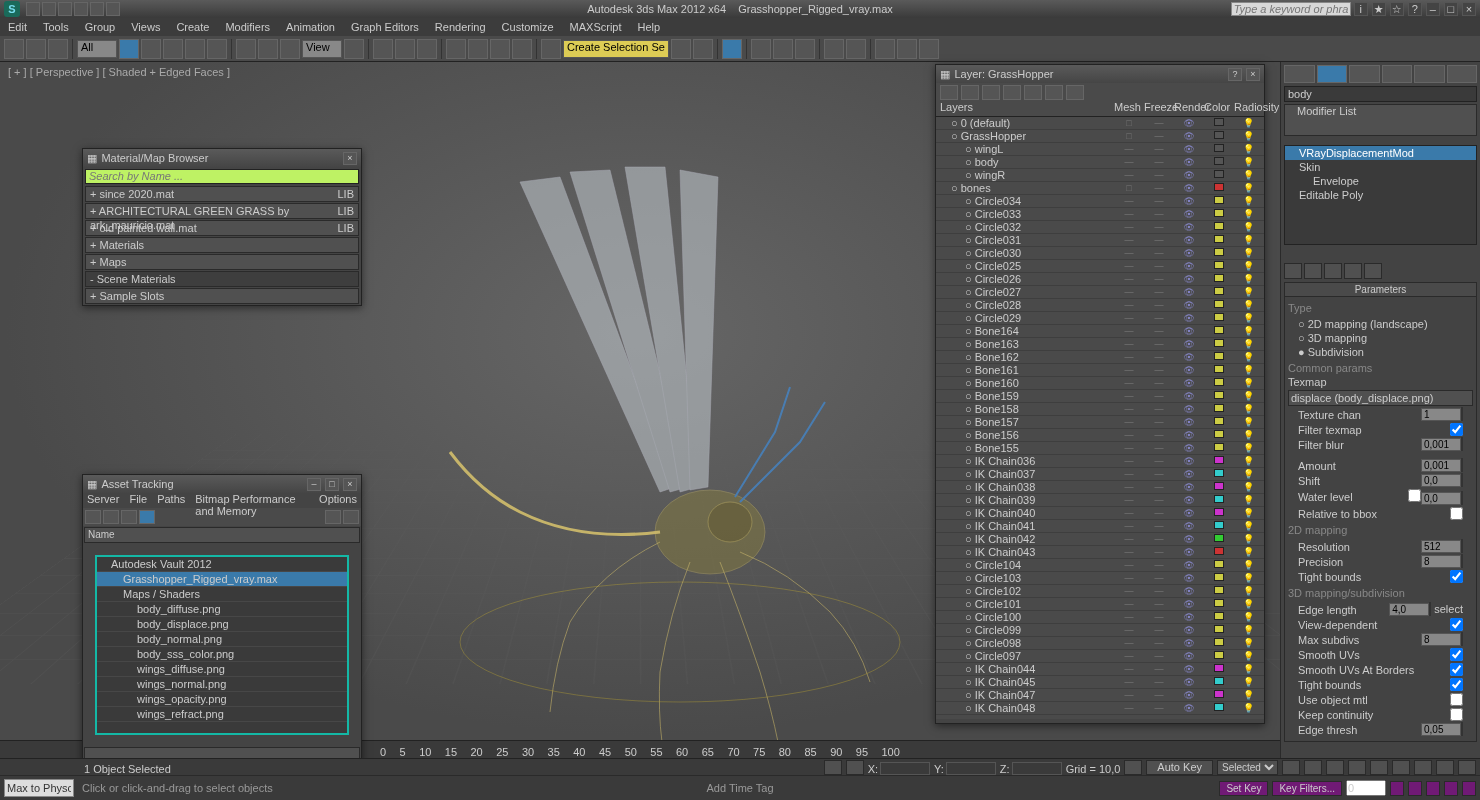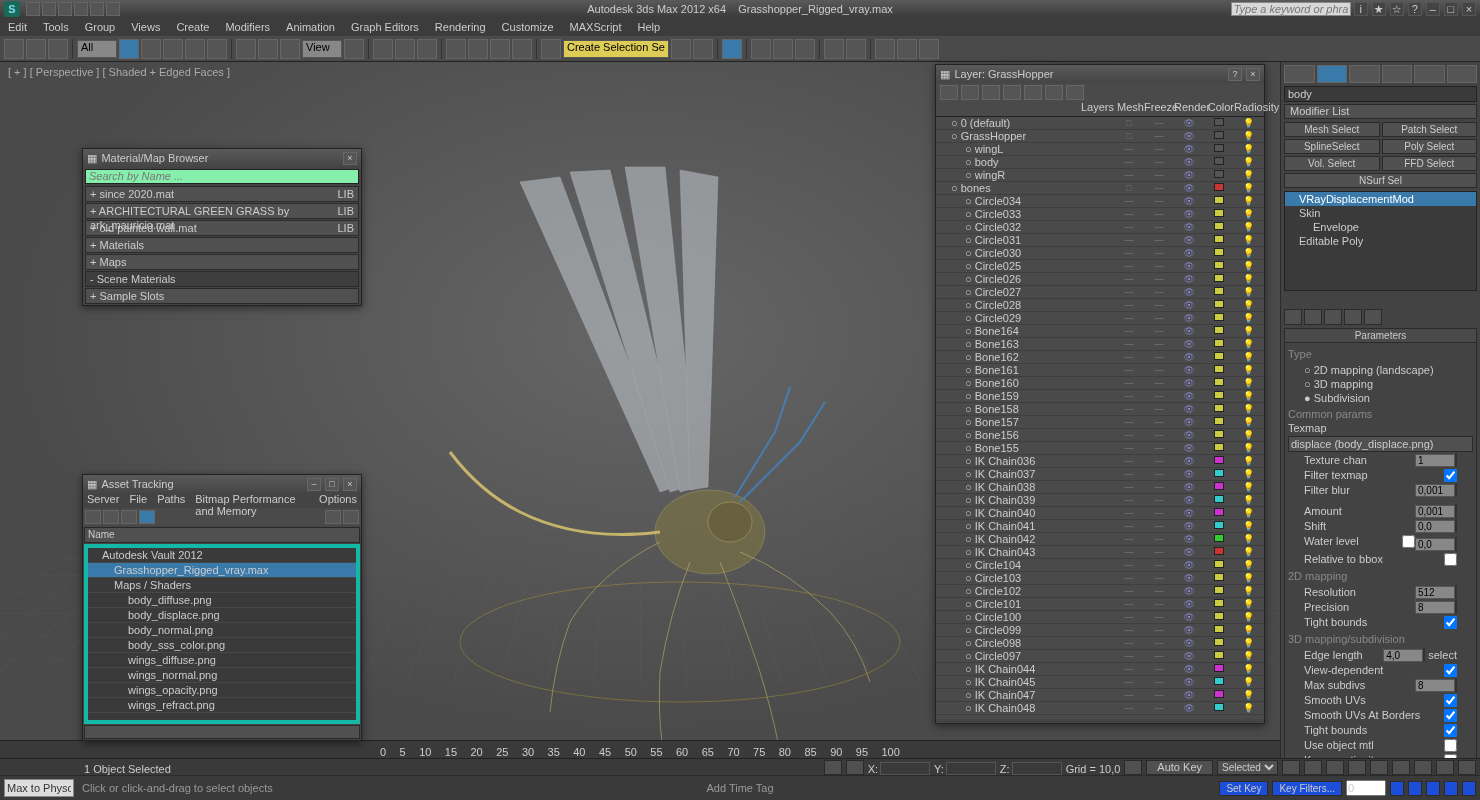--- a/index.html
+++ b/index.html
@@ -27,83 +27,83 @@
 .stats .h { color:#d4a800; }
 .stats td { padding:0 6px 0 0; color:#d4a800; }
 .vp-canvas { position:absolute; inset:0; background:radial-gradient(ellipse at 50% 40%, #666 0%, #4a4a4a 70%); }
 .grid { position:absolute; inset:0; background-image:linear-gradient(#5a5a5a 1px,transparent 1px),linear-gradient(90deg,#5a5a5a 1px,transparent 1px); background-size:40px 40px; transform:perspective(800px) rotateX(60deg); transform-origin:center 80%; opacity:.3; }
 .timeline { position:absolute; left:0; right:200px; bottom:0; height:18px; background:#3a3a3a; border-top:1px solid #222; }
 .timeline .ticks { position:absolute; inset:0; display:flex; justify-content:space-between; padding:0 380px 0 380px; color:#999; font-size:9px; align-items:flex-end; }
 .cmdpanel { position:absolute; top:0; right:0; width:200px; bottom:0; background:#434343; border-left:1px solid #2a2a2a; padding:3px; overflow:hidden; }
 .cp-tabs { display:flex; gap:2px; margin-bottom:3px; }
 .cp-tabs span { flex:1; height:18px; background:#555; border:1px solid #666; }
 .cp-input { width:100%; height:16px; background:#3a3a3a; border:1px solid #222; padding:0 3px; margin-bottom:2px; }
-.cp-sel { width:100%; height:15px; background:#505050; border:1px solid #2a2a2a; padding:0 5px; margin-bottom:3px; }
+.cp-sel { width:100%; height:32px; background:#505050; border:1px solid #2a2a2a; padding:0 12px; margin-bottom:9px; }
 .cp-btns { display:flex; flex-wrap:wrap; gap:2px; margin-bottom:3px; }
 .cp-btns span { flex:1 1 48%; height:15px; background:#505050; border:1px solid #2a2a2a; text-align:center; line-height:13px; font-size:10px; }
 .cp-stack { height:100px; background:#3a3a3a; border:1px solid #222; margin-bottom:18px; font-size:10px; }
 .cp-stack div { padding:1px 14px; }
 .cp-stack .sel { background:#3a7aaa; color:#fff; }
 .cp-rowbtns { display:flex; gap:2px; margin-bottom:3px; }
 .cp-rowbtns span { width:18px; height:16px; background:#505050; border:1px solid #2a2a2a; }
 .rollout-h { height:15px; background:#4a4a4a; border:1px solid #2a2a2a; text-align:center; line-height:13px; font-size:10px; margin-top:3px; }
 .rollout-b { border:1px solid #2a2a2a; border-top:none; padding:3px; font-size:10px; }
-.rollout-b label { display:flex; align-items:flex-start; gap:3px; margin:2px 16px; justify-content:space-between; }
+.rollout-b label { display:flex; align-items:center; gap:3px; margin:2px 10px; justify-content:space-between; }
 .rollout-b input[type=text]{ width:40px; height:13px; background:#888; border:1px solid #555; color:#000; font-size:10px; padding:0 2px; }
 .spinner { width:10px; height:13px; background:#555; border:1px solid #333; }
 .rollout-b .sub { color:#888; padding:2px 0; }
 
 .panel { position:absolute; background:#444; border:1px solid #222; box-shadow:0 2px 8px rgba(0,0,0,.5); }
 .panel-title { height:18px; background:linear-gradient(#5a5a5a,#454545); display:flex; align-items:center; padding:0 4px; gap:4px; }
 .panel-title .t { flex:1; }
 .panel-title .wb { width:14px; height:13px; background:#555; border:1px solid #666; text-align:center; line-height:11px; font-size:9px; }
 .matbrowser { top:148px; left:82px; width:280px; }
-.matbrowser .search { height:15px; background:#86efac; border:1px solid #222; margin:2px; padding:0 3px; color:#777; font-style:italic; }
+.matbrowser .search { height:15px; background:#bef264; border:1px solid #222; margin:2px; padding:0 3px; color:#777; font-style:italic; }
 .matbrowser .row { height:16px; background:#505050; border:1px solid #2a2a2a; margin:1px 2px; padding:0 4px; line-height:14px; display:flex; justify-content:space-between; font-size:10px; }
 .matbrowser .sec { background:#3e3e3e; }
 .matbrowser .list { height:78px; background:#3a3a3a; border:1px solid #222; margin:1px 2px; padding:2px; font-size:10px; }
 .matbrowser .list div { padding:1px 12px; }
 .matbrowser .list .sel { background:#3a7aaa; }
 .assettrack { top:474px; left:82px; width:280px; }
 .at-menu { height:15px; background:#444; display:flex; gap:10px; padding:0 4px; font-size:10px; }
 .at-tb { height:18px; background:#4a4a4a; display:flex; gap:2px; padding:2px; }
 .at-tb span { width:16px; height:14px; background:#555; border:1px solid #666; }
 .at-head { height:16px; background:#505050; border:1px solid #2a2a2a; margin:1px; padding:0 3px; font-size:10px; line-height:14px; }
-.at-body { height:180px; background:#3a3a3a; border:4px solid #14b8a6; margin:1px; overflow:hidden; font-size:10px; }
+.at-body { height:180px; background:#3a3a3a; border:2px solid #14b8a6; margin:12px; overflow:hidden; font-size:10px; }
 .at-body div { padding:1px 0 1px 14px; border-bottom:1px solid #474747; }
 .at-body .l1 { padding-left:26px; }
 .at-body .l2 { padding-left:40px; }
 .at-body .sel { background:#3a7aaa; }
 .at-scroll { height:14px; background:#505050; margin:1px; border:1px solid #2a2a2a; }
 .layerpanel { top:64px; left:935px; width:330px; height:660px; }
 .lp-tb { height:18px; background:#4a4a4a; display:flex; gap:3px; padding:2px 4px; }
 .lp-tb span { width:18px; height:15px; background:#555; border:1px solid #666; }
 .lp-head { height:16px; background:#4a4a4a; display:flex; font-size:10px; border-bottom:1px solid #222; }
 .lp-head span:first-child { flex:1; padding-left:4px; }
-.lp-head span { width:30px; text-align:right; }
+.lp-head span { width:30px; text-align:left; }
 .lp-body { height:602px; background:#4a4a4a; overflow-y:auto; font-size:10px; }
 .lp-row { height:13px; display:flex; align-items:center; border-bottom:1px solid #3e3e3e; }
 .lp-row .nm { flex:1; padding-left:4px; display:flex; align-items:center; gap:3px; }
 .lp-row .nm .ind { display:inline-block; }
 .lp-row .c { width:30px; text-align:center; color:#777; font-size:9px; }
 .lp-row .sw { width:10px; height:8px; display:inline-block; border:1px solid #222; }
 .lp-row .bulb { color:#e8c020; }
 .lp-row .eye { color:#88c; }
 .statusbar { position:absolute; bottom:0; left:0; right:0; height:42px; background:#3a3a3a; border-top:1px solid #222; }
 .sb1 { height:17px; display:flex; align-items:flex-end; gap:4px; padding:0 4px; border-bottom:1px solid #2a2a2a; }
 .sb1 .seltxt { flex:0 0 auto; padding-left:80px; }
 .sb1 .spacer { flex:1; }
 .sb1 .coord { display:flex; align-items:center; gap:2px; }
 .sb1 input { width:50px; height:13px; background:#3a3a3a; border:1px solid #555; color:#ccc; padding:0 2px; font-size:10px; }
 .sb1 .btn { width:18px; height:15px; background:#505050; border:1px solid #2a2a2a; }
 .sb1 select { height:15px; background:#505050; border:1px solid #2a2a2a; color:#ccc; font-size:10px; }
 .sb2 { height:24px; display:flex; align-items:center; padding:0 4px; gap:4px; }
 .sb2 .script { width:70px; height:18px; background:#ddd; color:#333; padding:0 2px; border:1px solid #888; }
 .sb2 .prompt { flex:1; color:#999; padding-left:4px; }
-.sb2 .btn { height:15px; background:#1d4ed8; border:1px solid #2a2a2a; padding:0 6px; font-size:10px; line-height:13px; }
+.sb2 .btn { height:15px; background:#701a75; border:1px solid #2a2a2a; padding:0 6px; font-size:10px; line-height:13px; }
 .insect { position:absolute; top:80px; left:380px; width:540px; height:620px; pointer-events:none; opacity:.9; }
 </style>
 </head>
 <body>
 
 <div class="titlebar">
   <div class="logo">S</div>
   <div class="qat">
     <span></span>
       <span></span>
@@ -246,29 +246,20 @@
     <div class="cp-tabs">
       <span></span>
         <span style="background:#3a7aaa"></span>
         <span></span>
         <span></span>
         <span></span>
         <span></span>
     </div>
     <input class="cp-input" value="body" style="">
     <div class="cp-sel">Modifier List</div>
-    <div class="cp-btns" id="selbtns">
-        <span>Mesh Select</span>
-        <span>Patch Select</span>
-        <span>SplineSelect</span>
-        <span>Poly Select</span>
-        <span>Vol. Select</span>
-        <span>FFD Select</span>
-        <span>NSurf Sel</span>
-      </div>
     <div class="cp-stack" id="modstack">
         <div class="sel">VRayDisplacementMod</div>
         <div>Skin</div>
         <div style="padding-left: 28px;">Envelope</div>
         <div>Editable Poly</div>
       </div>
     <div class="cp-rowbtns">
       <span></span>
         <span></span>
         <span></span>

